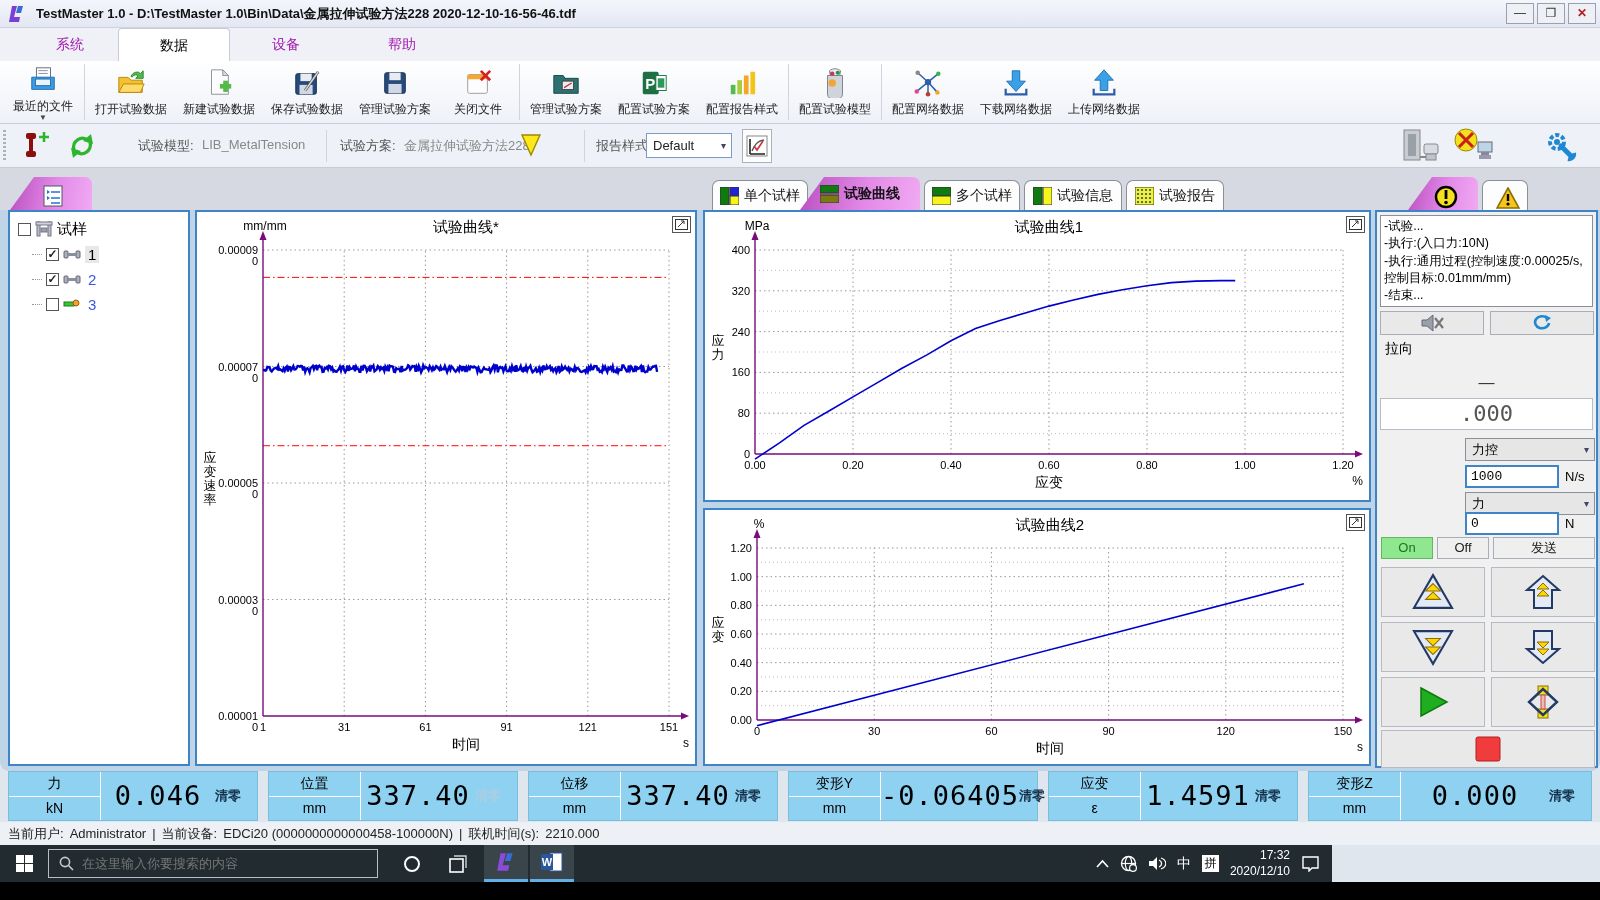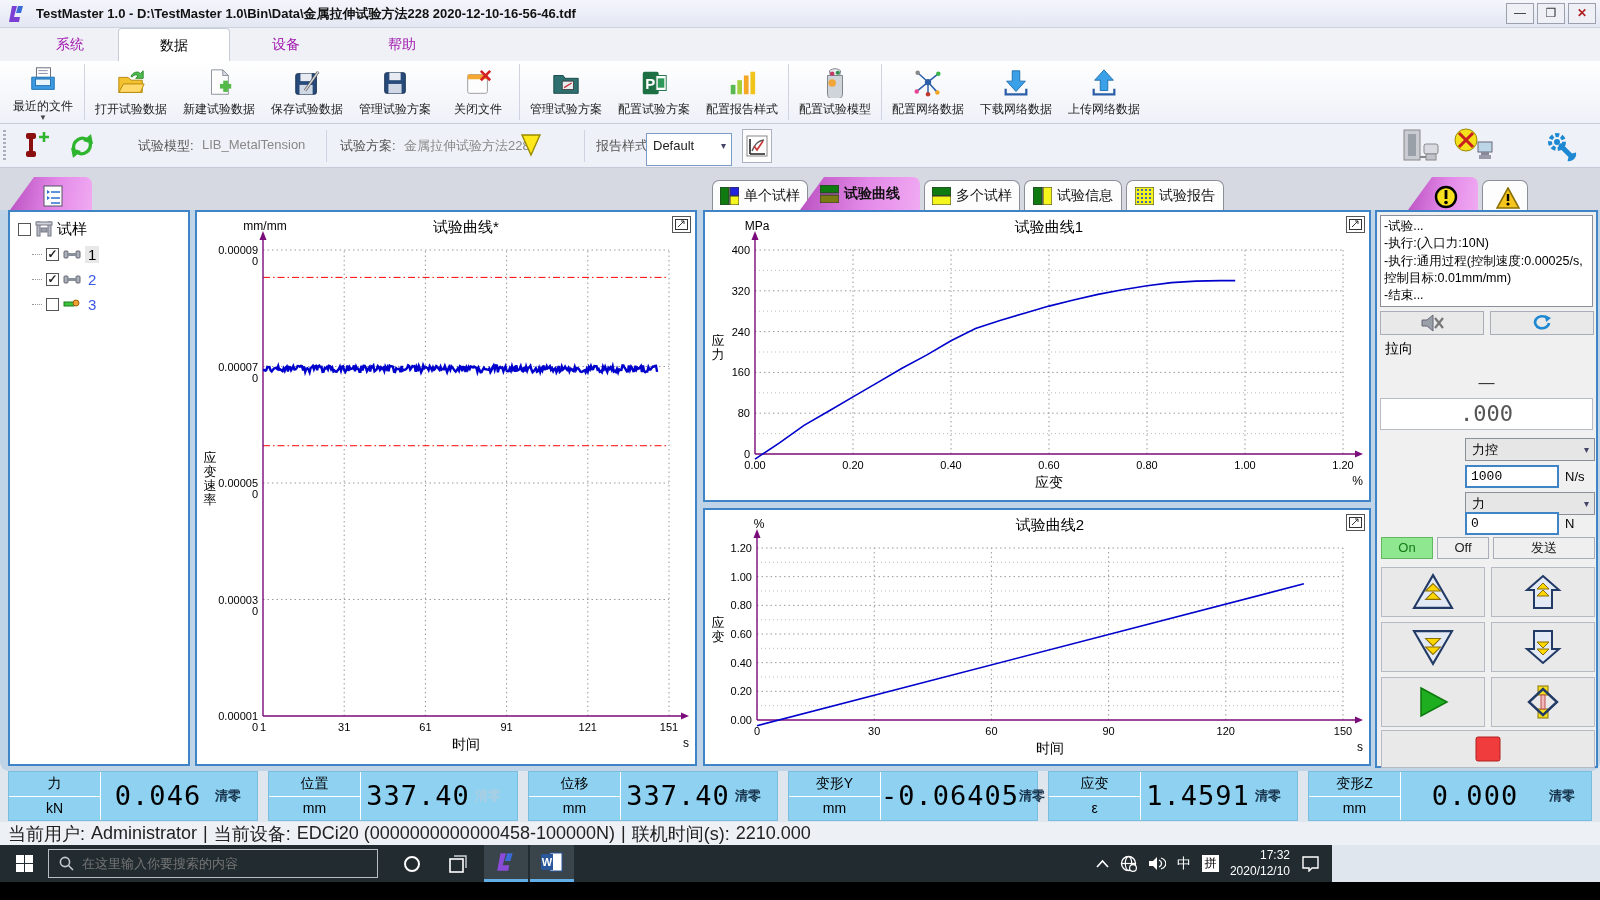--- a/index.html
+++ b/index.html
@@ -37,21 +37,21 @@
   .tsep { width:1px; background:#cfd4e0; margin:3px 2px; }
 
   
   .toolbar2 { position:absolute; left:0; top:124px; width:1600px; height:44px;
     background:#eef1f7; border-bottom:1px solid #c6cbd8; }
   .drag { position:absolute; left:3px; top:6px; width:3px; height:32px;
     background:repeating-linear-gradient(#aab0bd 0 2px, transparent 2px 4px); }
   .t2label { position:absolute; top:13px; font-size:13px; color:#555; }
   .t2value { position:absolute; top:13px; font-size:13px; color:#888; }
   .t2sep { position:absolute; top:6px; width:1px; height:32px; background:#cfd4e0; }
-  .repdrop { position:absolute; left:646px; top:9px; width:86px; height:33px; background:#fff;
+  .repdrop { position:absolute; left:646px; top:9px; width:86px; height:25px; background:#fff;
     border:1px solid #7a9cc6; font-size:13px; color:#222; line-height:23px; padding-left:6px; }
   .repdrop .chev { position:absolute; right:5px; top:0; font-size:10px; color:#446; }
   .curvebtn { position:absolute; left:742px; top:5px; width:30px; height:34px; background:#fdfdfd;
     border:1px solid #aab0bd; display:flex; align-items:center; justify-content:center; }
   .t2icon { position:absolute; }
 
   
   .main { position:absolute; left:0; top:168px; width:1600px; height:603px; background:#bfd4e6;border-radius:9px; }
   .tabstrip { position:absolute; left:0; top:0; width:1600px; height:42px; background:#d6d9e1; }
 
@@ -114,21 +114,21 @@
     display:flex; align-items:center; justify-content:center; }
   .munit { flex:1; text-align:center; font-size:14px; color:#000; display:flex; align-items:center; justify-content:center; }
   .mval { flex:1; text-align:center; font-size:27px; color:#000;
     font-family:"DejaVu Sans Mono", monospace; line-height:48px; letter-spacing:1px; }
   .mclear { width:42px; font-size:13px; font-weight:bold; color:#16324a;
     display:flex; align-items:center; flex:none; }
   .mclear.dis { color:#aacfe3; }
 
   
   .statusbar { position:absolute; left:0; top:822px; width:1600px; height:23px; background:#edf0f4;
-    font-size:18px; color:#222; display:flex; align-items:center; padding-left:8px; gap:6px; }
+    font-size:13px; color:#222; display:flex; align-items:center; padding-left:8px; gap:6px; }
 
   
   .taskbar { position:absolute; left:0; top:845px; width:1332px; height:37px; background:#222b30; }
   .startbtn { position:absolute; left:0; top:0; width:48px; height:37px; display:flex;
     align-items:center; justify-content:center; }
   .searchbox { position:absolute; left:48px; top:4px; width:330px; height:29px; background:#222b30;
     border:1px solid #b9bec4; display:flex; align-items:center; padding-left:10px; gap:8px; }
   .searchbox input { background:transparent; border:none; outline:none; color:#c3c9cf;
     font-size:13px; width:270px; font-family:"Liberation Sans", sans-serif; }
   .tbicon { position:absolute; top:0; width:44px; height:37px; display:flex;

